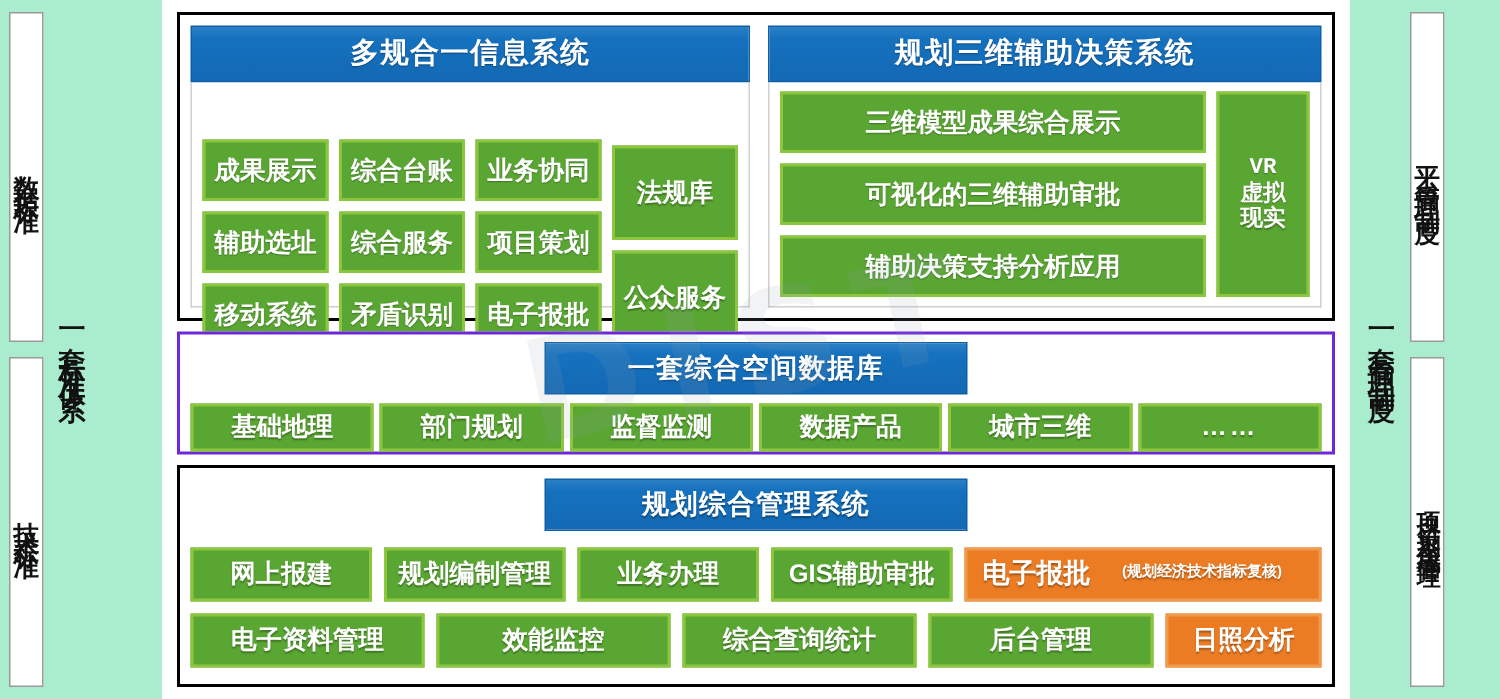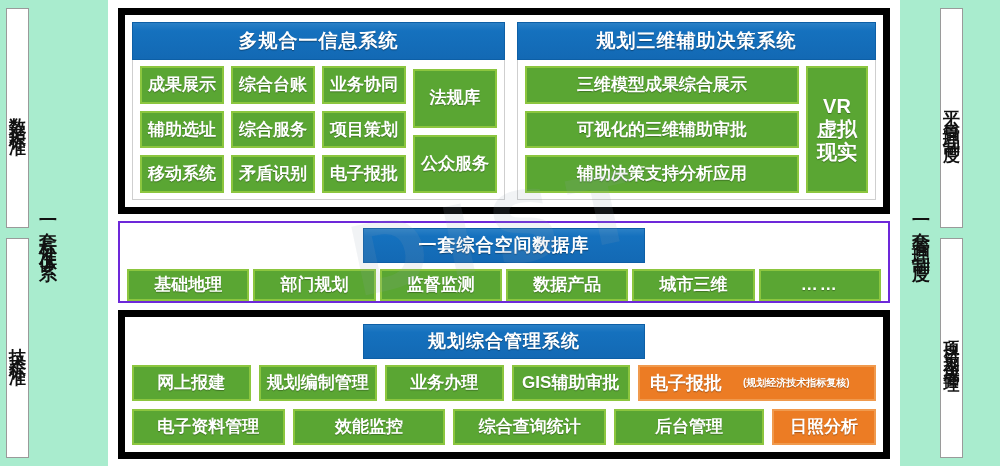--- a/index.html
+++ b/index.html
@@ -57,21 +57,21 @@
   
   .main{
     flex:1 1 auto;
     display:flex;flex-direction:column;
     box-sizing:border-box;
     padding:8px 10px;
     gap:7px;
   }
 
   .panel{
-    border:7px solid #000000;
+    border:2px solid #000000;
     background:#ffffff;
     box-sizing:border-box;
     padding:7px;
   }
   .panel-top{flex:0 0 auto;display:flex;flex-direction:row;gap:12px;height:206px;}
   .panel-mid{flex:0 0 auto;border:2px solid #6d28d9;height:82px;padding:5px 7px;}
   .panel-bot{flex:1 1 auto;display:flex;flex-direction:column;}
 
   .subpanel{
     flex:1 1 0;
@@ -118,36 +118,37 @@
     line-height:1.05;
     text-shadow:0 1px 1px rgba(0,0,0,.3);
     padding:2px 6px;
     white-space:nowrap;
   }
   .chip.orange{background:#ec7c24;border-color:#f09a4e;}
   .chip.dots{font-size:15px;letter-spacing:2px;}
 
   
   .tl-grid{
-    display:flex;flex-direction:row;gap:7px;height:100%;
+    display:flex;flex-direction:row;gap:7px;height:100%;margin-top:32px;
   }
   .tl-col{display:flex;flex-direction:column;gap:7px;flex:1 1 0;}
   .tl-col .chip{flex:1 1 0;}
   .tl-col.pub{justify-content:flex-end;}
   .tl-col.pub .chip{flex:0 0 46%;}
 
   
   .tr-grid{display:flex;flex-direction:row;gap:7px;height:100%;}
   .tr-rows{display:flex;flex-direction:column;gap:7px;flex:1 1 auto;}
   .tr-rows .chip{flex:1 1 0;font-size:17px;}
   .tr-vr{
     flex:0 0 62px;
     flex-direction:column;
     gap:2px;
-    font-size:20px;
+    font-size:15px;
+    font-family:Liberation Mono, monospace;
   }
   .tr-vr span{display:block;}
 
   
   .db-row{display:flex;flex-direction:row;gap:4px;height:32px;}
   .db-row .chip{flex:1 1 0;font-size:17px;}
 
   
   .bot-body{
     flex:1 1 auto;display:flex;flex-direction:column;gap:8px;

